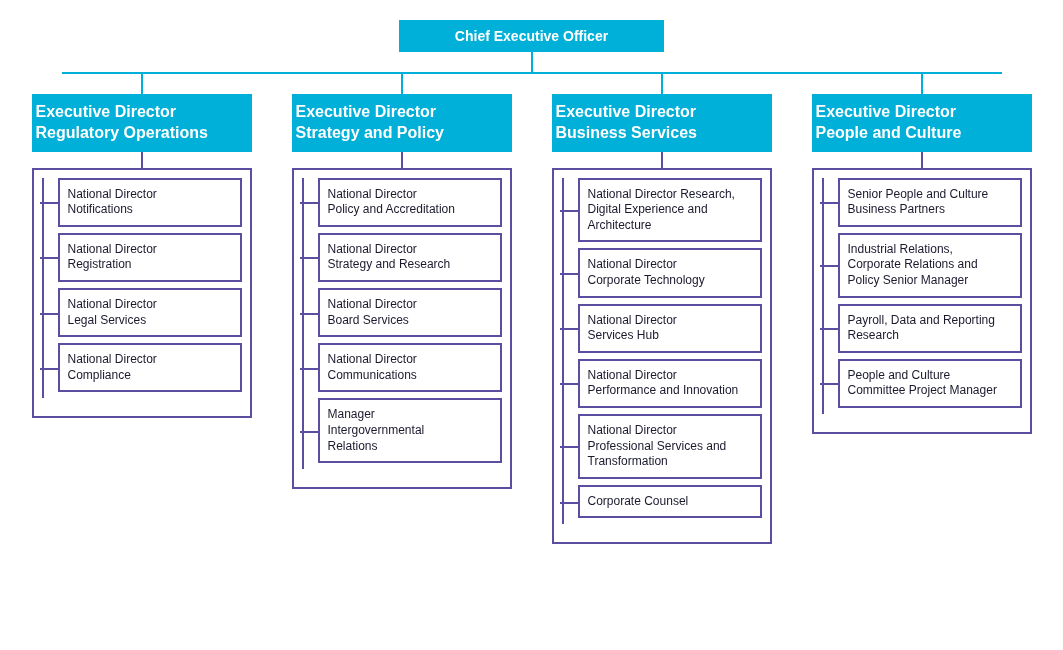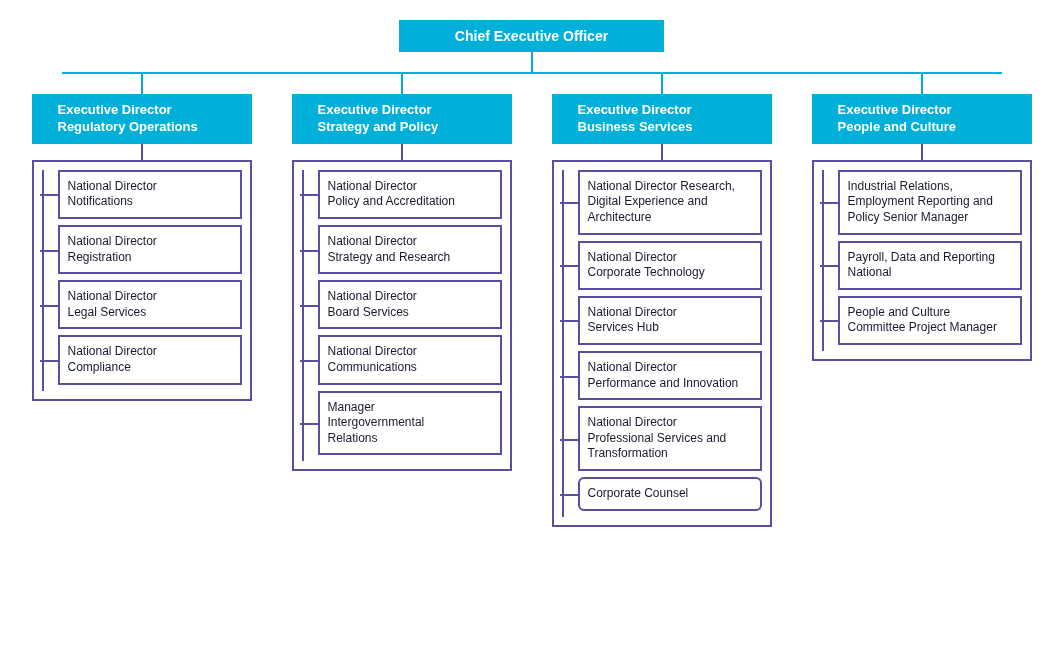--- a/index.html
+++ b/index.html
@@ -66,22 +66,22 @@
     .v-connector-top {
       width: 2px;
       height: 20px;
       background: #00b0d8;
     }
 
     
     .exec-box {
       background: #00b0d8;
       color: white;
-      padding: 8px 26px;
-      font-size: 13px;
+      padding: 8px 4px;
+      font-size: 16px;
       font-weight: bold;
       width: 220px;
       line-height: 1.3;
     }
 
     
     .v-connector-mid {
       width: 2px;
       height: 16px;
       background: #5b4ea0;
@@ -129,21 +129,21 @@
       top: 50%;
       width: 18px;
       height: 2px;
       background: #5b4ea0;
     }
 
     
     .column-border {
       border: 2px solid #5b4ea0;
       width: 220px;
-      padding: 8px 8px 8px 8px;
+      padding: 8px 8px 18px 8px;
     }
 
     .column-border .sub-items {
       padding-left: 16px;
       width: 100%;
     }
 
     .column-border .sub-item {
       width: 100%;
     }
@@ -211,36 +211,38 @@
 Architecture</div>
             <div class="sub-item" style="white-space: pre-line;">National Director
 Corporate Technology</div>
             <div class="sub-item" style="white-space: pre-line;">National Director
 Services Hub</div>
             <div class="sub-item" style="white-space: pre-line;">National Director
 Performance and Innovation</div>
             <div class="sub-item" style="white-space: pre-line;">National Director
 Professional Services and
 Transformation</div>
-            <div class="sub-item" style="white-space: pre-line; border-radius: 6px;">Corporate Counsel</div>
+            <div class="sub-item" style="white-space: pre-line;">Corporate Counsel</div>
           </div>
         </div>
       </div>
       <div class="column">
         <div class="v-connector-top"></div>
         <div class="exec-box" style="white-space: pre-line;">Executive Director
 People and Culture</div>
         <div class="v-connector-mid"></div>
         <div class="column-border">
           <div class="sub-items">
+            <div class="sub-item" style="white-space: pre-line;">Senior People and Culture
+Business Partners</div>
             <div class="sub-item" style="white-space: pre-line;">Industrial Relations,
-Employment Reporting and
+Corporate Relations and
 Policy Senior Manager</div>
             <div class="sub-item" style="white-space: pre-line;">Payroll, Data and Reporting
-National</div>
+Research</div>
             <div class="sub-item" style="white-space: pre-line;">People and Culture
 Committee Project Manager</div>
           </div>
         </div>
       </div>
     </div>
 
 </div>
 
 </body></html>

